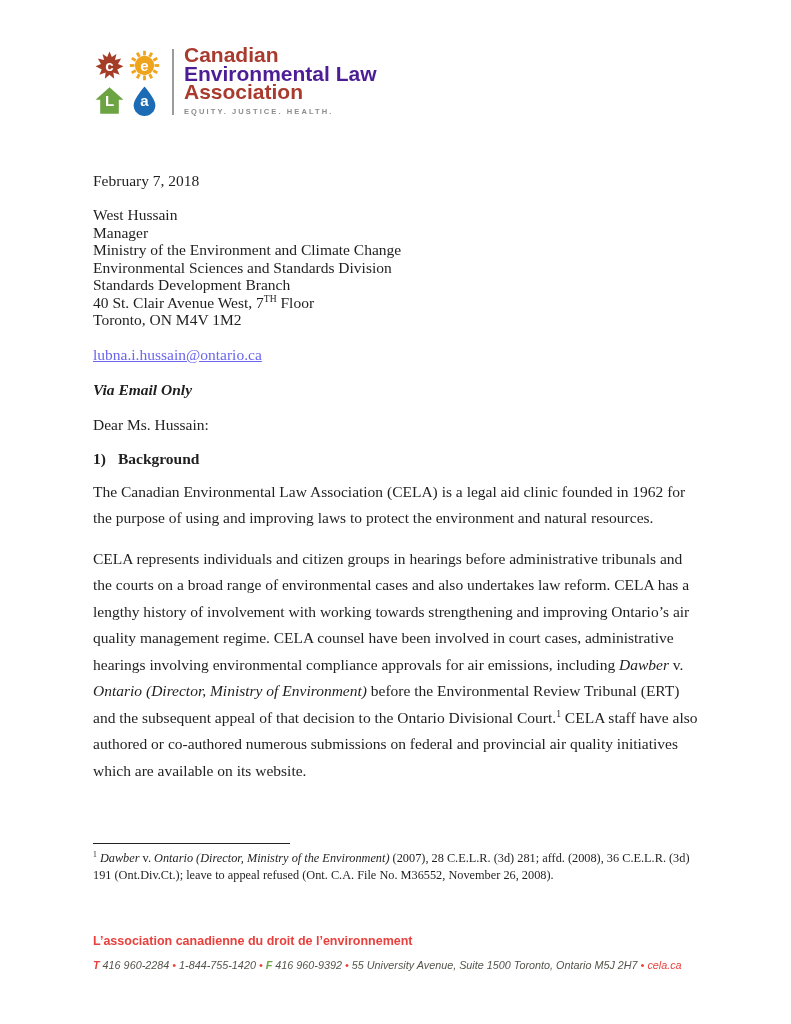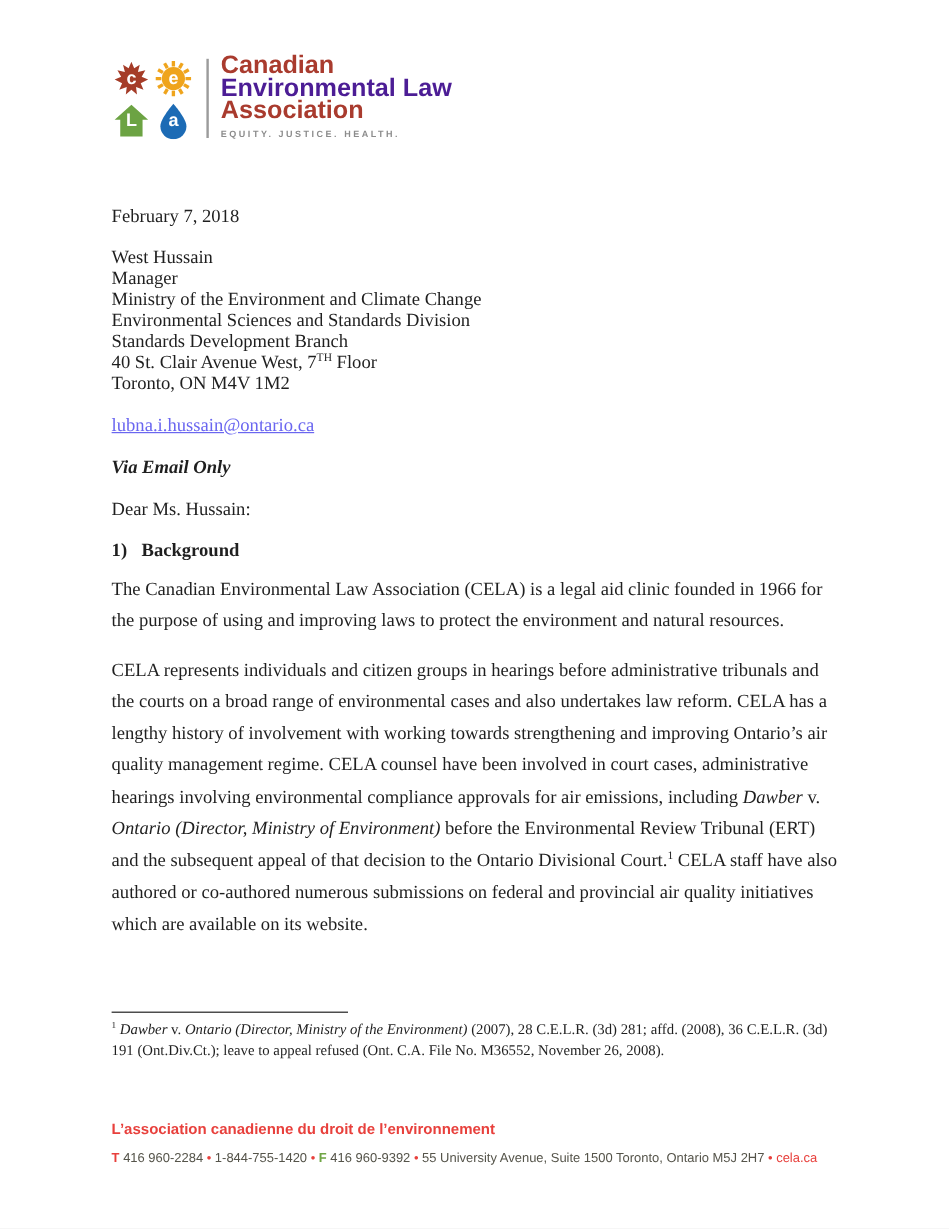--- a/index.html
+++ b/index.html
@@ -63,21 +63,21 @@
   .para-2 { margin-top: 14px; }
 
   
   .footnote { position: absolute; left: 93px; top: 843px; width: 614px; }
   .footnote-rule { width: 197px; height: 1px; background: #222222; margin-bottom: 6px; }
   .footnote-text { font-size: 12.3px; line-height: 16.5px; }
 
   
   .footer { position: absolute; left: 93px; top: 933px; width: 640px; font-family: "Liberation Sans", sans-serif; }
   .footer-org { font-size: 12.5px; font-weight: bold; line-height: 16px; }
-  .footer-contact { margin-top: 9px; font-size: 10.8px; line-height: 14px; color: #55544a; }
+  .footer-contact { margin-top: 9px; font-size: 10.8px; line-height: 14px; color: #55544a; font-style: italic; }
 </style>
 </head>
 <body>
 
 <div class="page">
 
   <div class="logo">
     <div class="icon-grid">
       <div class="icon-cell">
         <svg viewBox="0 0 40 40">
@@ -146,21 +146,21 @@
 
     <div class="via-line">Via Email Only</div>
 
     <div class="salutation">Dear Ms. Hussain:</div>
 
 
     <div class="section-heading">
       <span class="num">1)</span><span>Background</span>
     </div>
 
-    <div class="para para-1"><span>The Canadian Environmental Law Association (CELA) is a legal aid clinic founded in 1966 for the purpose of using and improving laws to protect the environment and natural resources.</span></div>
+    <div class="para para-1"><span>The Canadian Environmental Law Association (CELA) is a legal aid clinic founded in 1962 for the purpose of using and improving laws to protect the environment and natural resources.</span></div>
     <div class="para para-2"><span>CELA represents individuals and citizen groups in hearings before administrative tribunals and the courts on a broad range of environmental cases and also undertakes law reform. CELA has a lengthy history of involvement with working towards strengthening and improving Ontario’s air quality management regime. CELA counsel have been involved in court cases, administrative hearings involving environmental compliance approvals for air emissions, including </span><span style="font-style: italic;">Dawber</span><span> v. </span><span style="font-style: italic;">Ontario (Director, Ministry of Environment)</span><span> before the Environmental Review Tribunal (ERT) and the subsequent appeal of that decision to the Ontario Divisional Court.</span><sup>1</sup><span> CELA staff have also authored or co-authored numerous submissions on federal and provincial air quality initiatives which are available on its website.</span></div>
   </div>
 
   <div class="footnote">
     <div class="footnote-rule"></div>
     <div class="footnote-text"><sup>1</sup><span> </span><span style="font-style: italic;">Dawber</span><span> v. </span><span style="font-style: italic;">Ontario (Director, Ministry of the Environment)</span><span> (2007), 28 C.E.L.R. (3d) 281; affd. (2008), 36 C.E.L.R. (3d) 191 (Ont.Div.Ct.); leave to appeal refused (Ont. C.A. File No. M36552, November 26, 2008).</span></div>
   </div>
 
   <div class="footer">
     <div class="footer-org" style="color: rgb(232, 64, 60);">L’association canadienne du droit de l’environnement</div>

